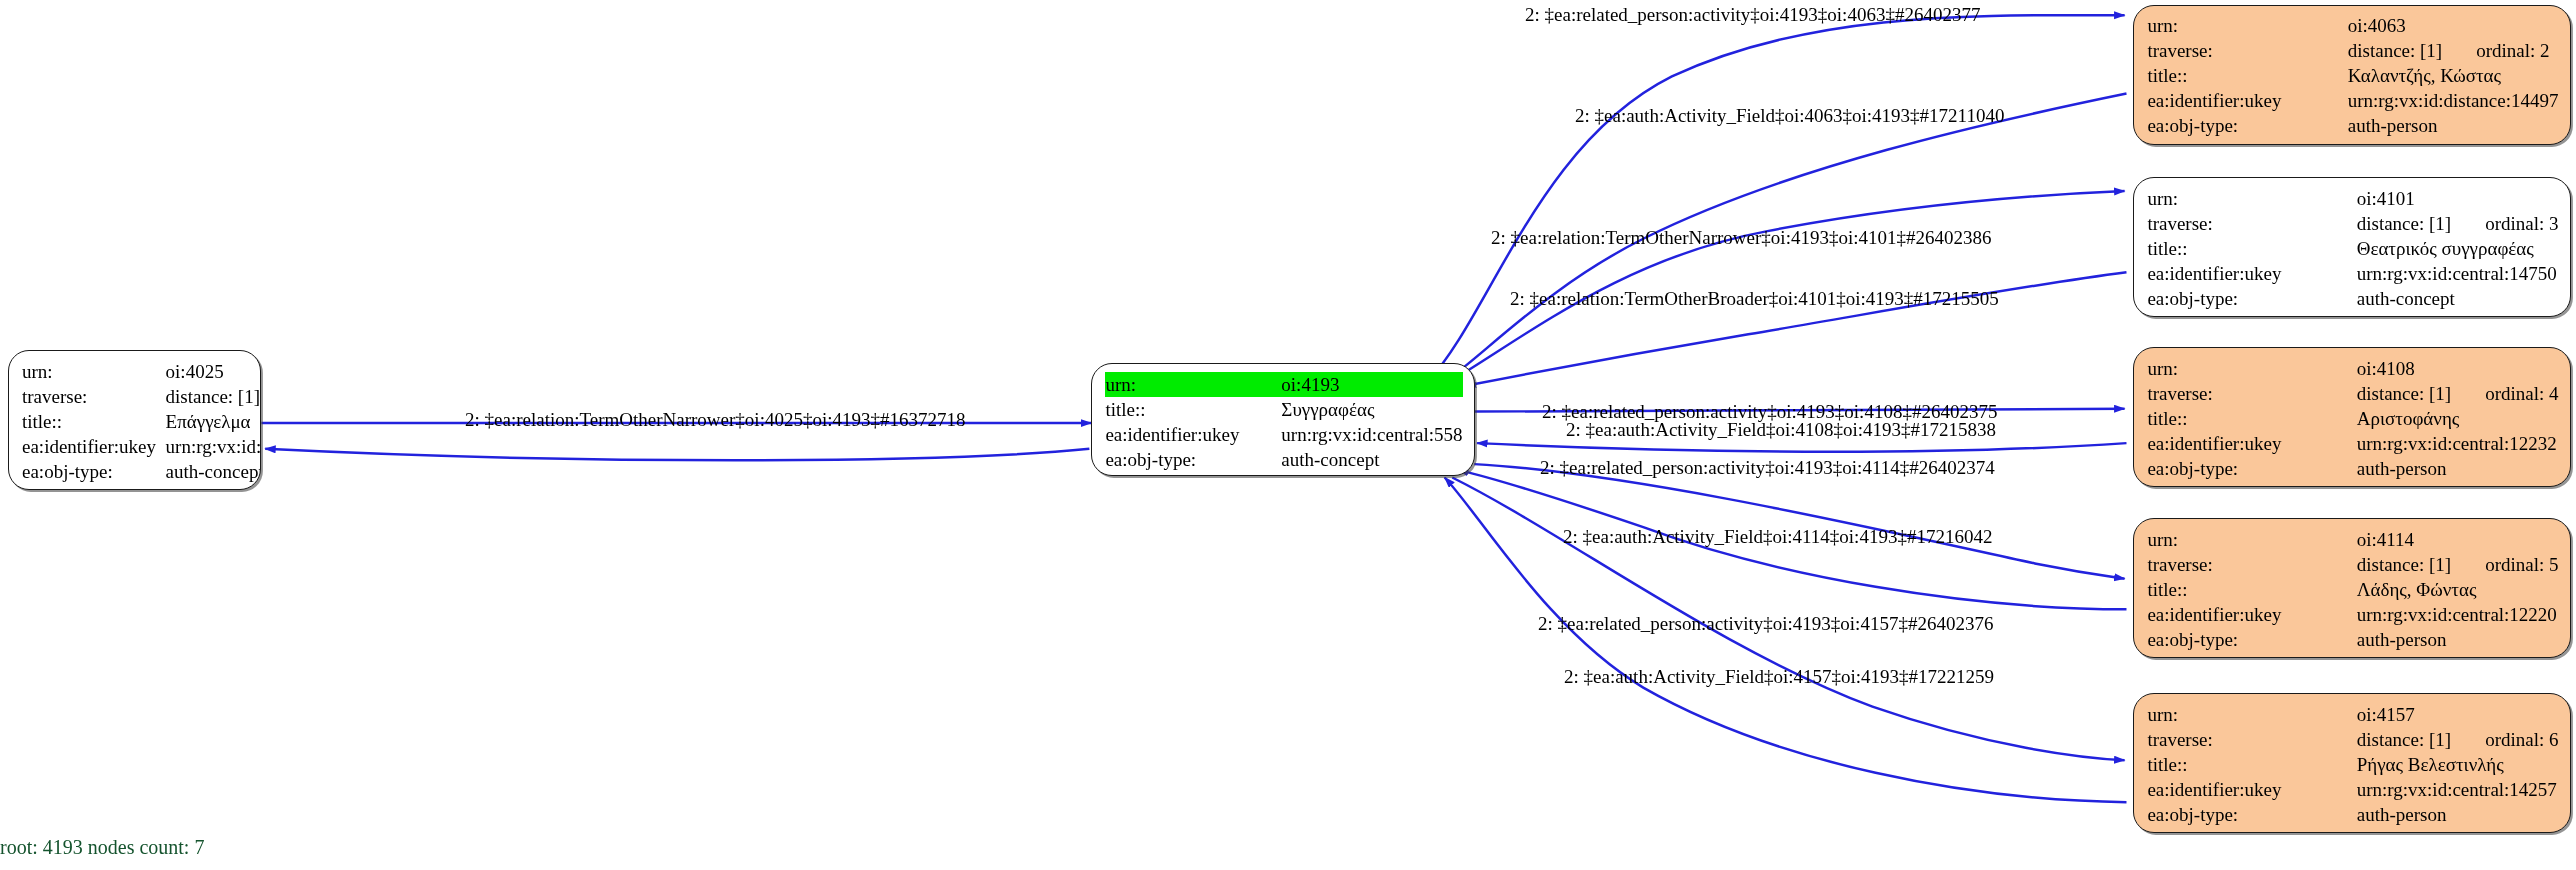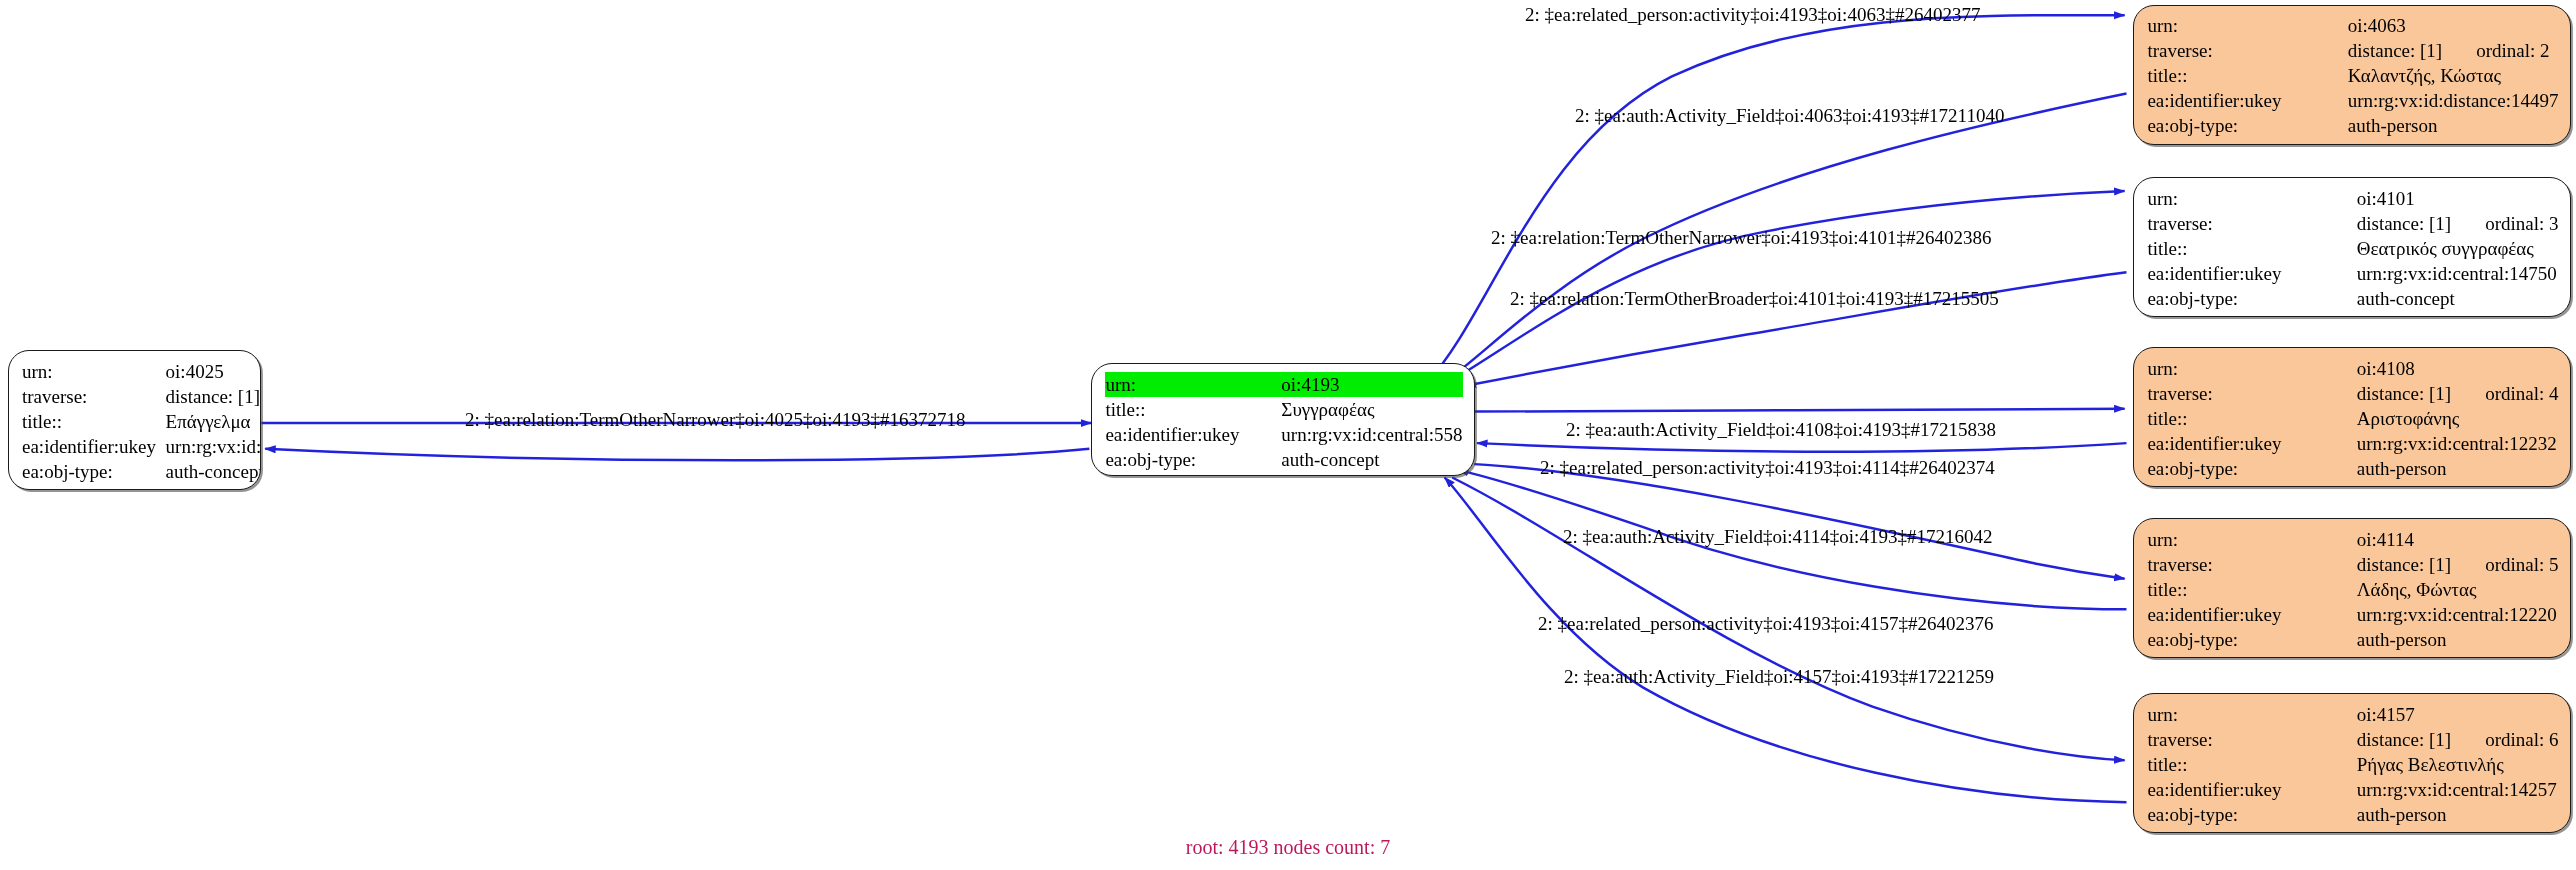--- a/index.html
+++ b/index.html
@@ -46,23 +46,22 @@
     white-space:nowrap;
     color:#000;
     background:transparent;
   }
 
   
   #footer-caption{
     position:absolute;
     left:0;right:0;
     top:836px;
-    text-align:center;
     font-size:20px;
-    color:#be185d;
+    color:#14532d;
   }
 </style>
 </head>
 <body>
 
 <div id="graph-canvas">
 
   <svg class="edge-layer" viewBox="0 0 2696 911">
     <defs>
       <marker id="arrow" markerWidth="13" markerHeight="13" refX="11" refY="4.2" orient="auto" markerUnits="userSpaceOnUse">
@@ -101,20 +100,21 @@
 
   <div class="edge-label" style="left:1575px;top:104px;">2: ‡ea:auth:Activity_Field‡oi:4063‡oi:4193‡#17211040</div>
 
   <div class="edge-label" style="left:1491px;top:205px;margin-top:21px;">2: ‡ea:relation:TermOtherNarrower‡oi:4193‡oi:4101‡#26402386</div>
 
   <div class="edge-label" style="left:1510px;top:287px;">2: ‡ea:relation:TermOtherBroader‡oi:4101‡oi:4193‡#17215505</div>
 
   <div class="edge-label" style="left:465px;top:400px;margin-top:8px;">2: ‡ea:relation:TermOtherNarrower‡oi:4025‡oi:4193‡#16372718</div>
 
 
+  <div class="edge-label" style="left:1542px;top:400px;">2: ‡ea:related_person:activity‡oi:4193‡oi:4108‡#26402375</div>
 
   <div class="edge-label" style="left:1566px;top:418px;">2: ‡ea:auth:Activity_Field‡oi:4108‡oi:4193‡#17215838</div>
 
   <div class="edge-label" style="left:1540px;top:456px;">2: ‡ea:related_person:activity‡oi:4193‡oi:4114‡#26402374</div>
 
   <div class="edge-label" style="left:1563px;top:525px;">2: ‡ea:auth:Activity_Field‡oi:4114‡oi:4193‡#17216042</div>
 
   <div class="edge-label" style="left:1538px;top:612px;">2: ‡ea:related_person:activity‡oi:4193‡oi:4157‡#26402376</div>
 
   <div class="edge-label" style="left:1564px;top:665px;">2: ‡ea:auth:Activity_Field‡oi:4157‡oi:4193‡#17221259</div>

